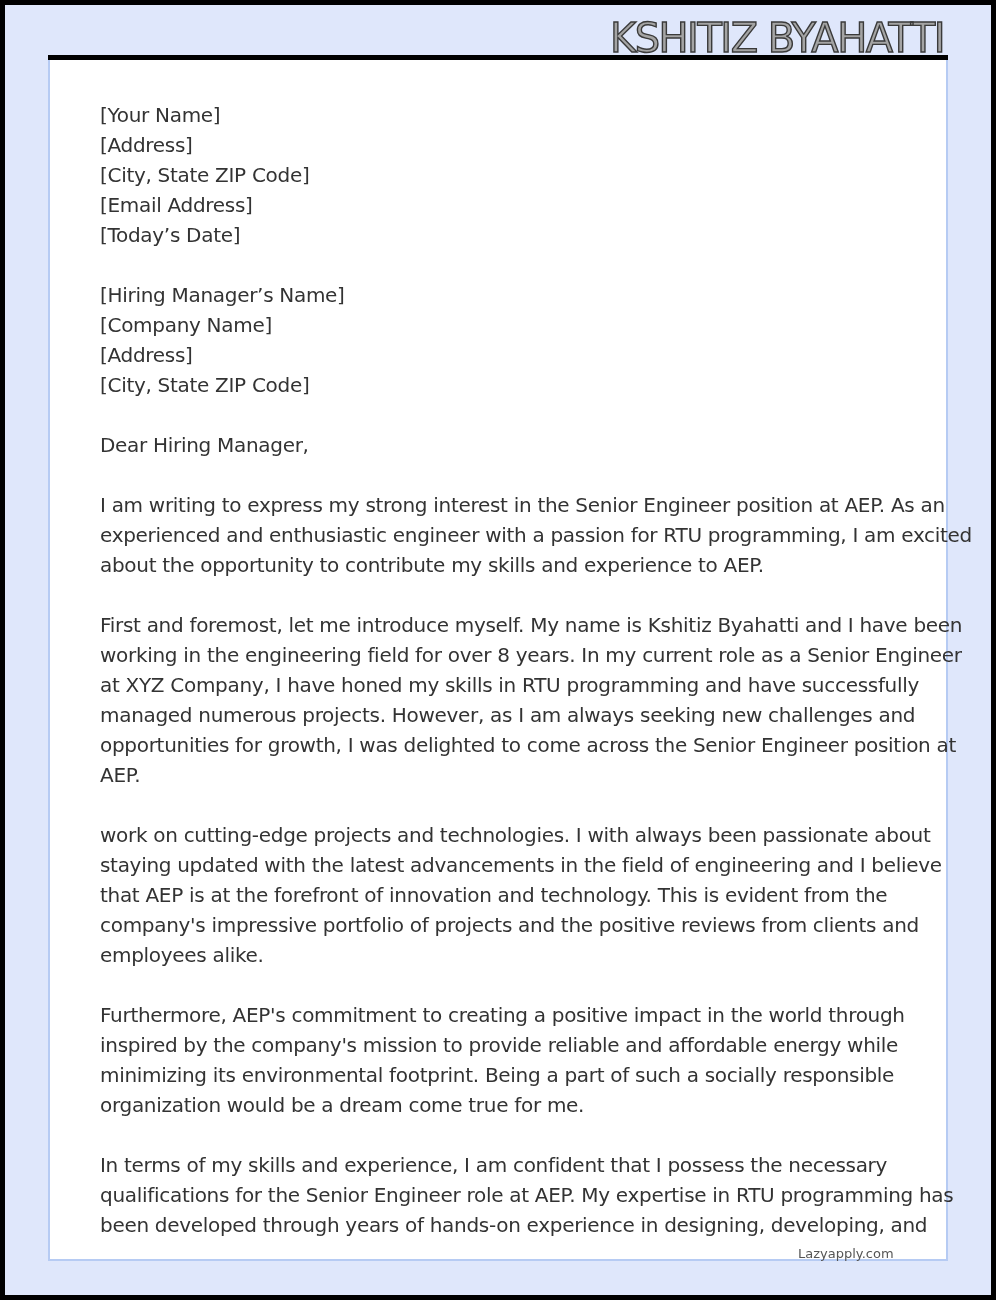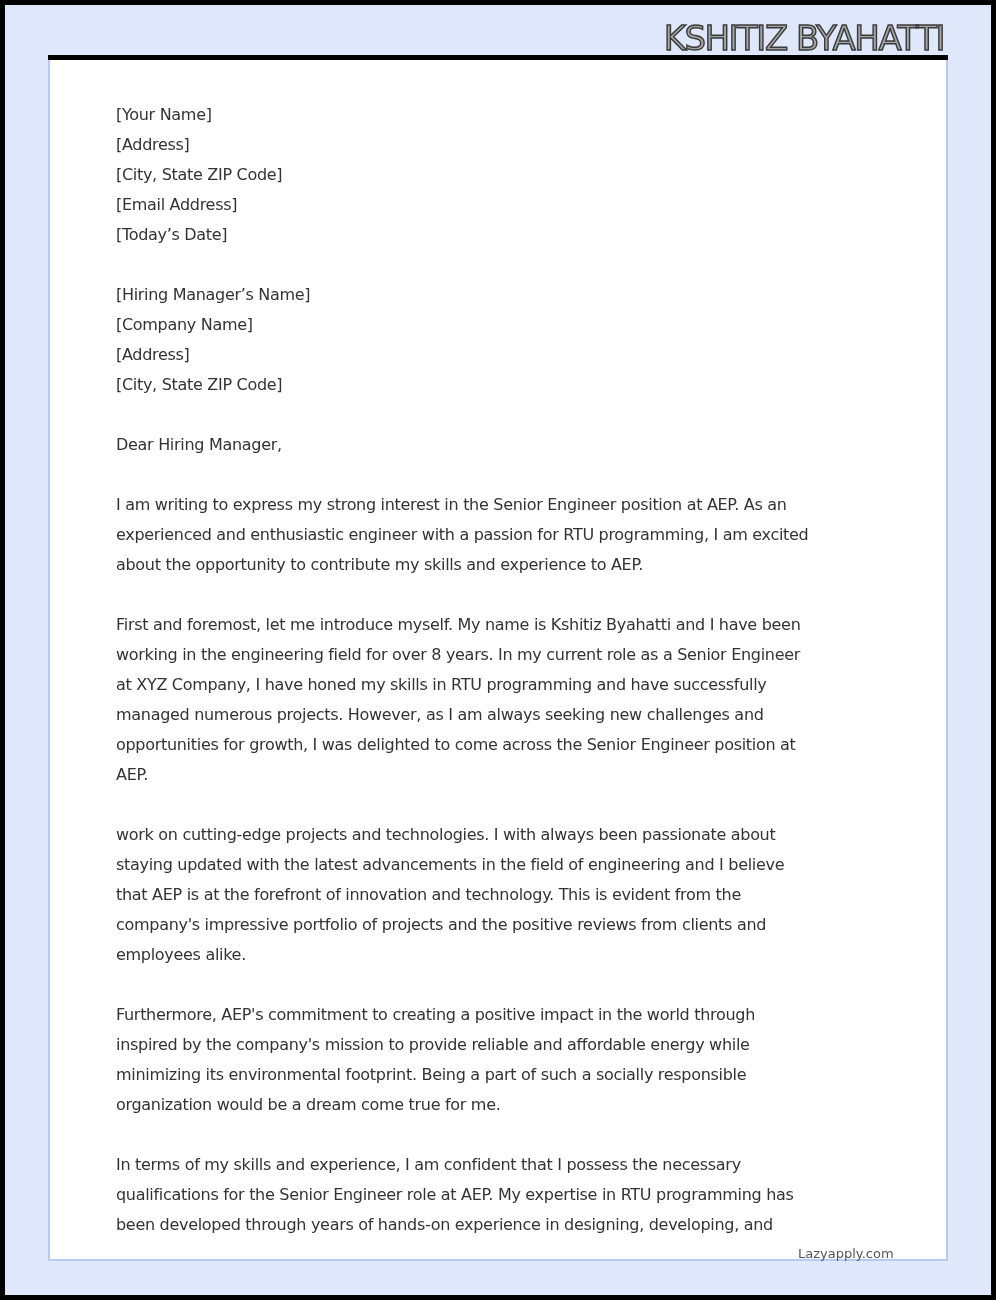--- a/index.html
+++ b/index.html
@@ -11,45 +11,44 @@
     }
     .frame {
       position: absolute; left: 5px; top: 5px;
       width: 986px; height: 1290px;
       background: #dfe7fb;
       overflow: hidden;
     }
     .title {
       position: absolute; right: 47px; top: 10px;
       font-family: "DejaVu Sans", sans-serif;
-      font-size: 34px; line-height: 46px;
+      font-size: 40px; line-height: 46px;
       color: #a4a4a4;
       -webkit-text-stroke: 1.4px #3a3a3a;
       letter-spacing: -1.5px;
       white-space: nowrap;
     }
     .topbar {
       position: absolute; left: 43px; top: 50px;
       width: 900px; height: 5px; background: #000;
     }
     .card {
       position: absolute; left: 43px; top: 55px;
       width: 896px; height: 1199px;
       background: #fff;
       border-left: 2px solid #b6cbf3;
       border-right: 2px solid #b6cbf3;
       border-bottom: 2px solid #b6cbf3;
     }
     .content {
       position: absolute; left: 95px; top: 95px;
       width: 800px;
-      font-size: 16px; line-height: 30px;
+      font-size: 20px; line-height: 30px;
       color: #333;
       letter-spacing: -0.3px;
-      margin-left: 16px;
     }
     .content .line { display: block; white-space: nowrap; }
     .content .gap { display: block; height: 30px; }
     .watermark {
       position: absolute; left: 793px; top: 1241px;
       font-size: 13px; color: #555;
       font-family: "DejaVu Sans", sans-serif;
     }
   </style>
 </head>

